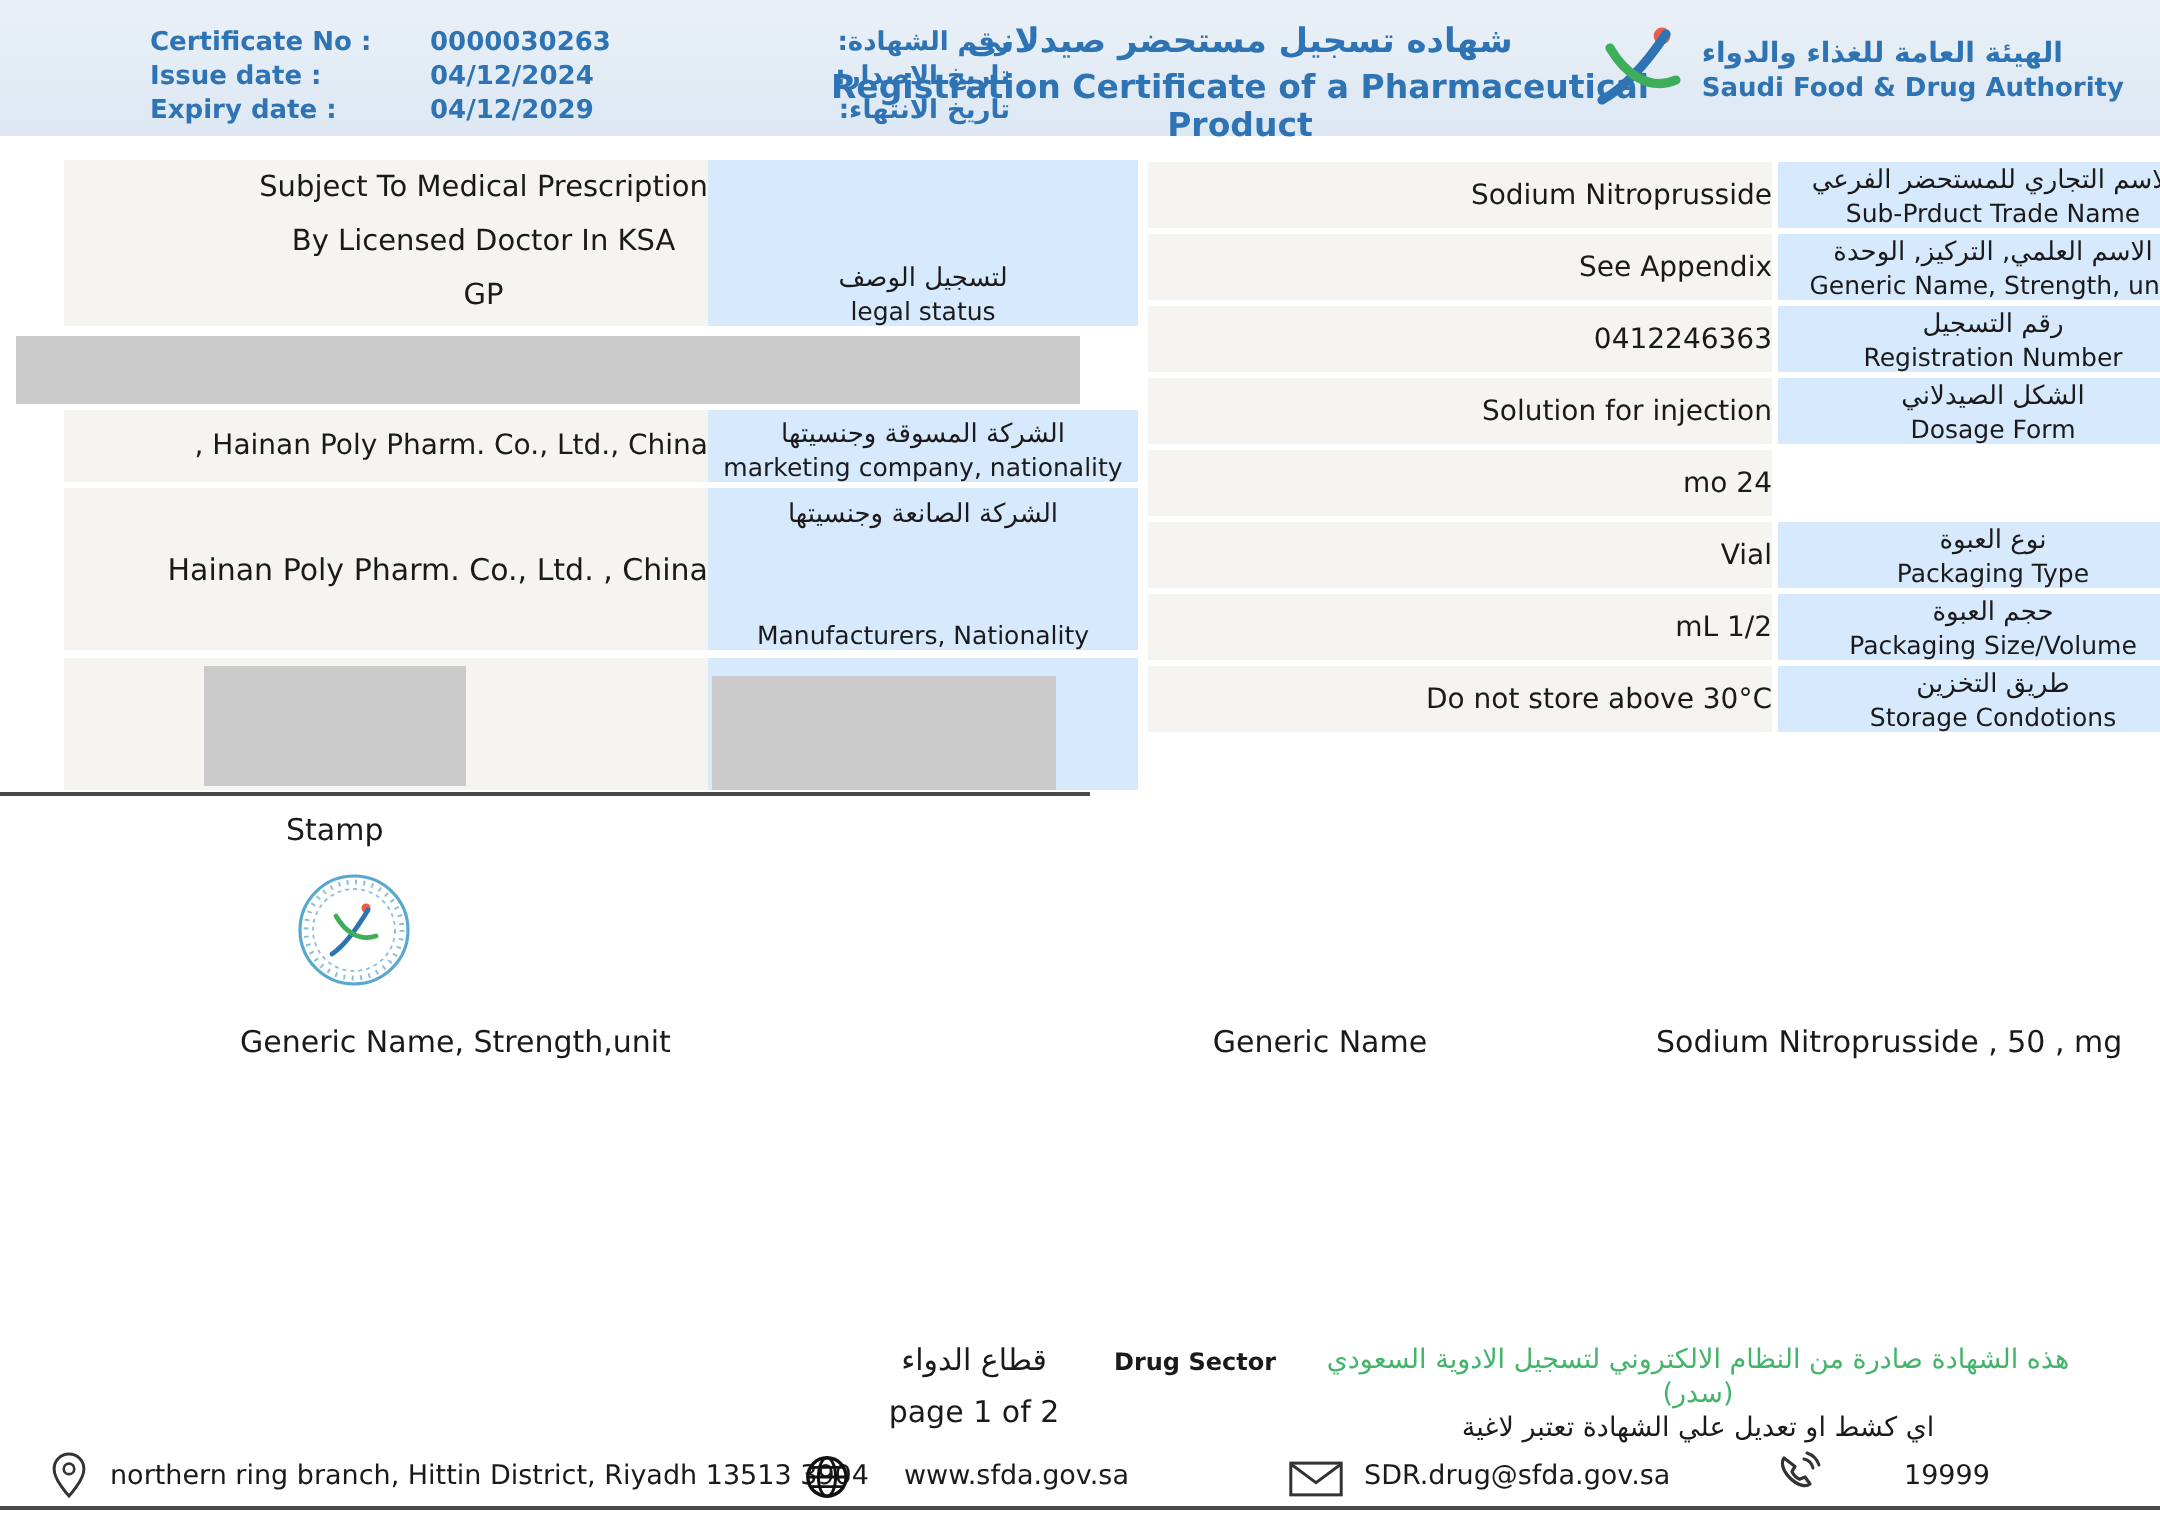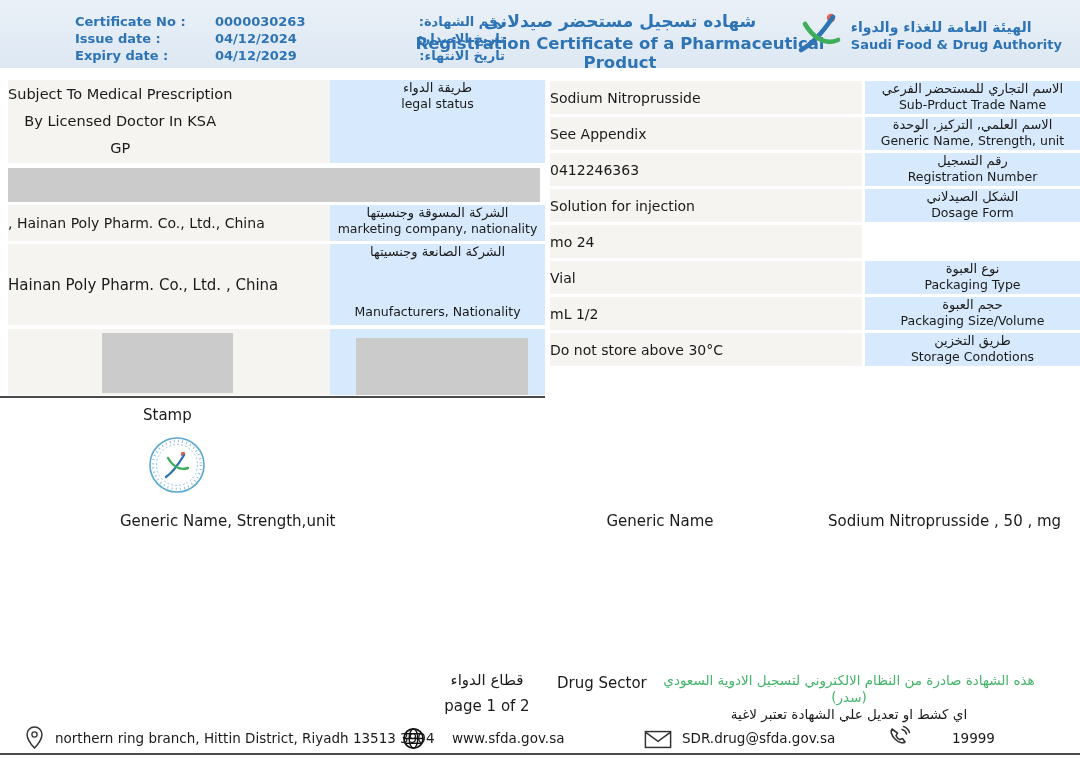--- a/index.html
+++ b/index.html
@@ -16,21 +16,21 @@
   .hdr-meta .ar { direction:rtl; text-align:right; font-weight:bold; }
   .hdr-title { position:absolute; left:385px; top:11px; width:470px; text-align:center; color:#2e74b5; }
   .hdr-title .t-ar { font-size:17px; font-weight:bold; direction:rtl; }
   .hdr-title .t-en { font-size:16.5px; font-weight:bold; margin-top:3px; }
   .hdr-logo { position:absolute; right:18px; top:9px; display:flex; align-items:center; gap:9px; }
   .hdr-logo .txt { color:#2e74b5; text-align:left; }
   .hdr-logo .a-ar { font-size:14px; font-weight:bold; direction:rtl; text-align:left; }
   .hdr-logo .a-en { font-size:13px; font-weight:bold; margin-top:2px; }
 
   
-  .cell { position:absolute; display:flex; align-items:center; justify-content:flex-start; }
+  .cell { position:absolute; display:flex; align-items:center; justify-content:flex-end;margin-left:24px; }
   .val  { background:#f5f4f1; font-size:14px; text-align:center; }
   .lab  { background:#d7e9fc; flex-direction:column; text-align:center; }
   .lab .ar { font-size:13px; direction:rtl; }
   .lab .en { font-size:12.5px; margin-top:1px; }
   .mlv { line-height:27px; font-size:14.5px; }
 
   .redact { position:absolute; background:#cbcbcb; }
   .hline  { position:absolute; background:#4a4a4a; }
 
   
@@ -39,21 +39,21 @@
   .gn-left   { position:absolute; left:120px; top:512px; font-size:15px; }
   .gn-center { position:absolute; left:585px; top:512px; width:150px; text-align:center; font-size:15px; }
   .gn-value  { position:absolute; left:828px; top:512px; font-size:15px; }
 
   
   .note-en { position:absolute; left:16px; top:674px; width:432px; text-align:center; line-height:16px; }
   .note-en .g { color:#44b46a; font-size:13.5px; }
   .note-en .b { color:#1a1a1a; font-size:13.5px; }
   .sector-ar { position:absolute; left:438px; top:671px; width:98px; text-align:center; font-size:15px; direction:rtl; }
   .page-num  { position:absolute; left:438px; top:697px; width:98px; text-align:center; font-size:15px; }
-  .sector-en { position:absolute; left:557px; top:674px; font-size:15px; }
+  .sector-en { position:absolute; left:557px; top:674px; font-size:12px;font-weight:bold; }
   .note-ar { position:absolute; left:648px; top:672px; width:402px; text-align:center; line-height:17px; direction:rtl; }
   .note-ar .g { color:#44b46a; font-size:13.5px; }
   .note-ar .b { color:#1a1a1a; font-size:13.5px; }
 
   
   .ft { position:absolute; font-size:13.5px; color:#1a1a1a; }
   .icon { position:absolute; }
 </style>
 </head>
 <body>
@@ -94,21 +94,21 @@
   </div>
 
   <div class="cell val mlv" style="left:8px; top:80px; width:322px; height:83px;">
     <div>
       <div>Subject To Medical Prescription</div>
       <div>By Licensed Doctor In KSA</div>
       <div>GP</div>
     </div>
   </div>
   <div class="cell lab" style="left:330px; top:80px; width:215px; height:83px;">
-    <div class="ar">طريقة الدواء</div>
+    <div class="ar">لتسجيل الوصف</div>
     <div class="en">legal status</div>
   </div>
 
   <div class="redact" style="left:8px; top:168px; width:532px; height:34px;"></div>
 
   <div class="cell val" style="left:8px; top:205px; width:322px; height:36px;">
     <span>, Hainan Poly Pharm. Co., Ltd., China</span>
   </div>
   <div class="cell lab" style="left:330px; top:205px; width:215px; height:36px;">
     <div class="ar">الشركة المسوقة وجنسيتها</div>

